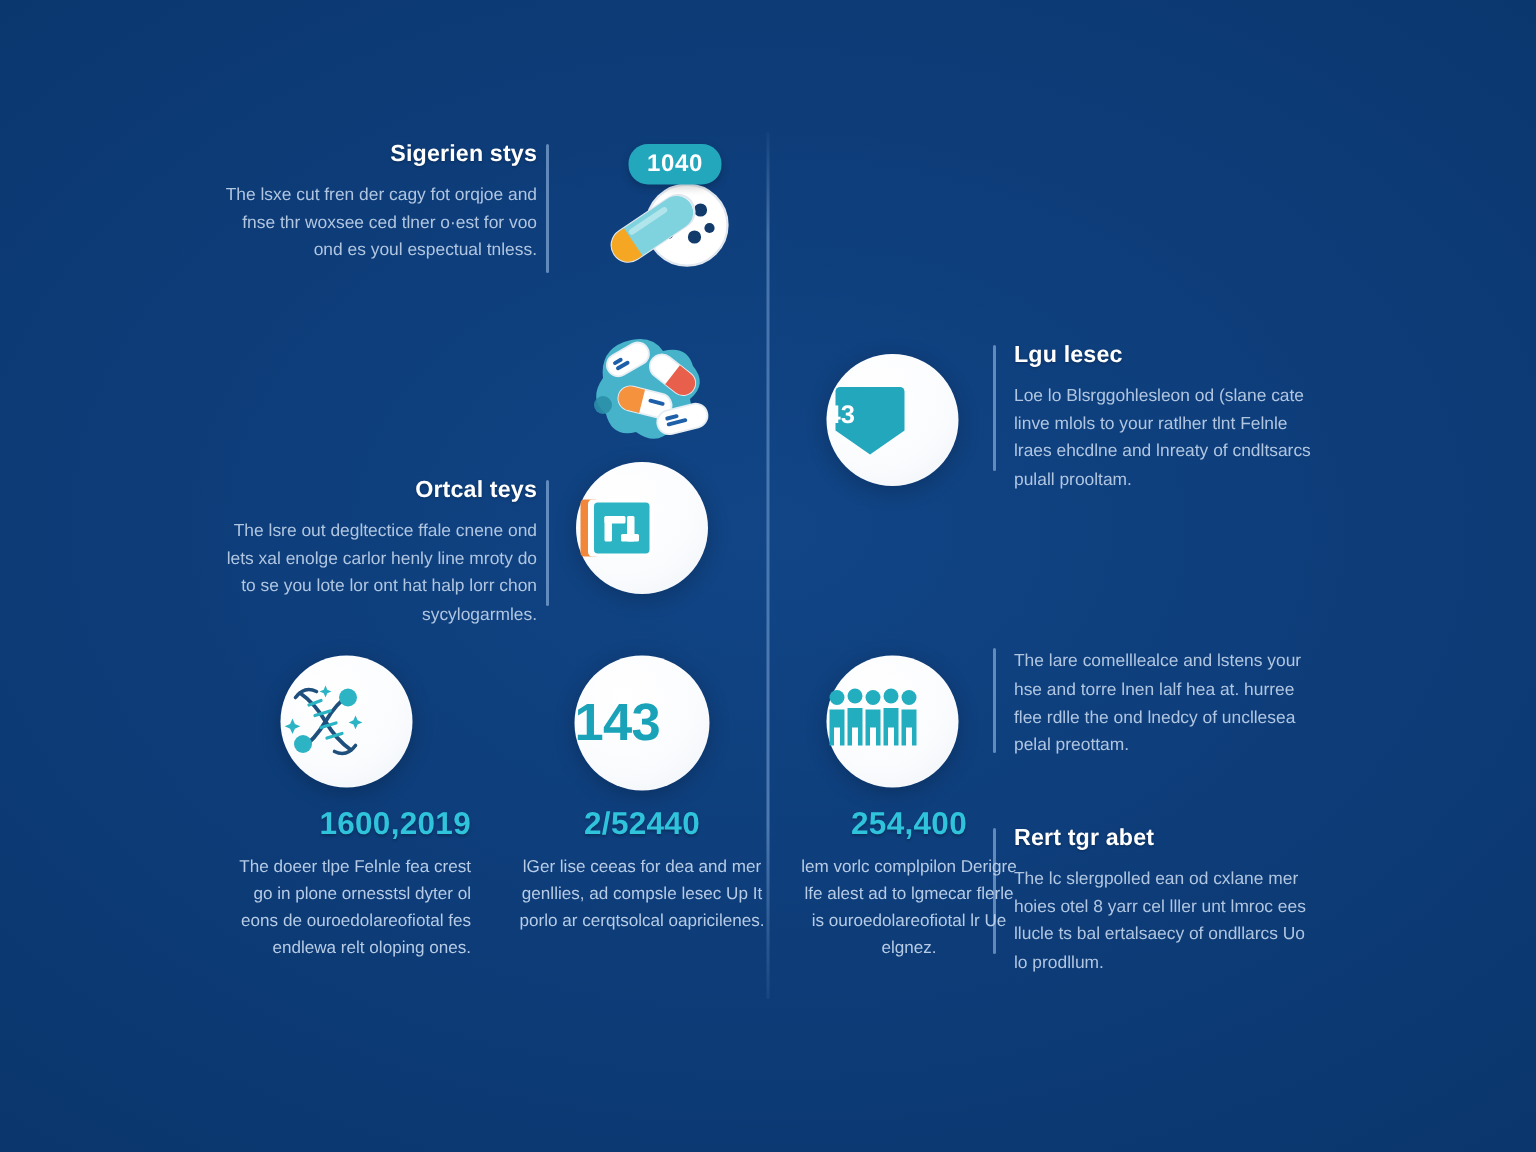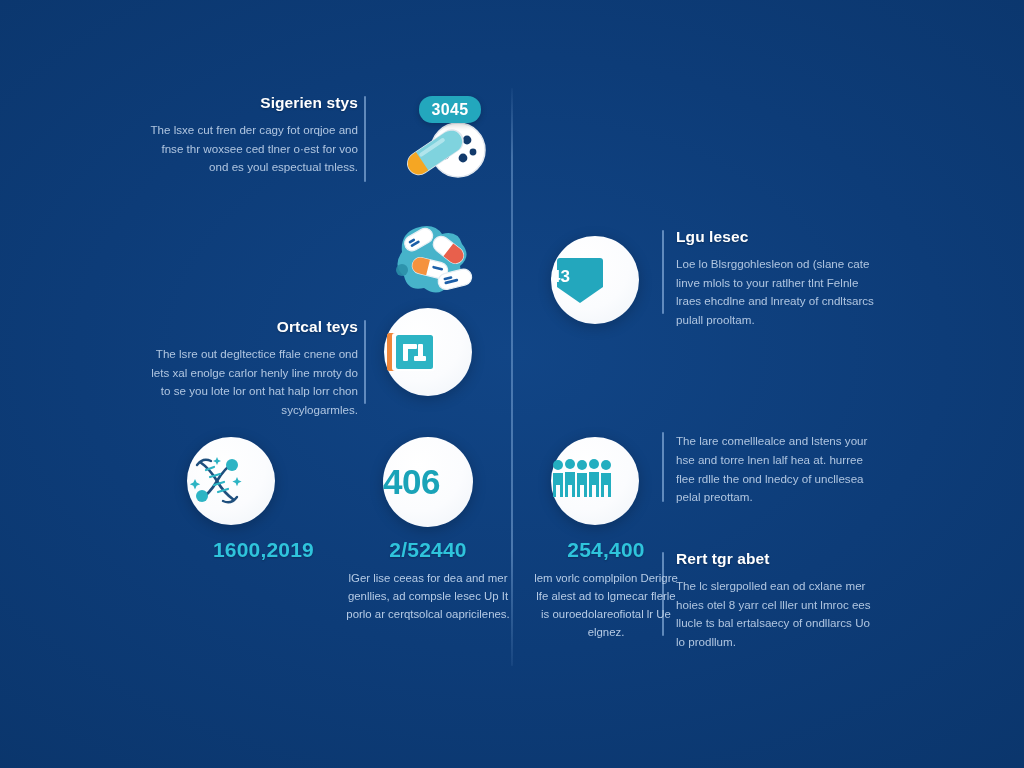--- a/index.html
+++ b/index.html
@@ -159,21 +159,21 @@
 
       <g transform="rotate(-34 42 52)">
         <rect x="12" y="42" width="62" height="22" rx="11" fill="#ffffff" stroke="#dfe7ee" stroke-width="1.5"></rect>
         <path d="M23 42 H62 a11 11 0 0 1 0 22 H23 Z" fill="#7fd3de"></path>
         <path d="M12 53 a11 11 0 0 1 11 -11 h4 v22 h-4 a11 11 0 0 1 -11 -11 Z" fill="#f5a623"></path>
         <rect x="28" y="45" width="30" height="4" rx="2" fill="#b8e8ef" opacity="0.85"></rect>
       </g>
     </svg>
   </div>
   <div class="badge-count" style="left:419px; top:96px; width:62px; height:27px;">
-    <span>3045</span>
+    <span>1040</span>
   </div>
 
   <div class="icon-free" style="left:382px; top:218px; width:104px; height:86px;">
     <svg width="104" height="86" viewBox="0 0 104 86">
       <path d="M34 10 q18 -6 26 6 q16 -4 20 10 q10 12 -2 22 q4 16 -12 20 q-10 12 -24 2 q-16 4 -20 -12 q-12 -10 -2 -24 q-2 -18 14 -24 Z" fill="#4fc3d4" opacity="0.88"></path>
       <g transform="rotate(-30 38 26)">
         <rect x="24" y="14" width="30" height="15" rx="7.5" fill="#ffffff" stroke="#e6eef4" stroke-width="1.2"></rect>
         <rect x="29" y="18" width="7" height="2.6" rx="1.3" fill="#1d5fa8"></rect>
         <rect x="29" y="22" width="10" height="2.6" rx="1.3" fill="#1d5fa8"></rect>
       </g>
@@ -245,21 +245,21 @@
       <circle cx="15" cy="45" r="6" fill="#2db4c4"></circle>
       <g fill="#2db4c4">
         <path d="M8 28 l1.6 3.6 l3.6 1.6 l-3.6 1.6 l-1.6 3.6 l-1.6 -3.6 l-3.6 -1.6 l3.6 -1.6 Z"></path>
         <path d="M50 26 l1.4 3.2 l3.2 1.4 l-3.2 1.4 l-1.4 3.2 l-1.4 -3.2 l-3.2 -1.4 l3.2 -1.4 Z"></path>
         <path d="M30 6 l1.2 2.8 l2.8 1.2 l-2.8 1.2 l-1.2 2.8 l-1.2 -2.8 l-2.8 -1.2 l2.8 -1.2 Z"></path>
       </g>
     </svg>
   </div>
 
   <div class="circle" style="left:383px; top:437px; width:90px; height:90px;">
-    <span class="numtxt">406</span>
+    <span class="numtxt">143</span>
   </div>
 
   <div class="circle" style="left:551px; top:437px; width:88px; height:88px;">
     <svg width="62" height="46" viewBox="0 0 62 46">
       <g fill="#23aec0">
         <circle cx="7" cy="7" r="5"></circle>
           <path d="M2 15 h10 v24 h-3 v-12 h-4 v12 h-3 Z"></path>
         <circle cx="19" cy="6" r="5"></circle>
           <path d="M14 14 h10 v25 h-3 v-12 h-4 v12 h-3 Z"></path>
         <circle cx="31" cy="7" r="5"></circle>
@@ -267,20 +267,21 @@
         <circle cx="43" cy="6" r="5"></circle>
           <path d="M38 14 h10 v25 h-3 v-12 h-4 v12 h-3 Z"></path>
         <circle cx="55" cy="7" r="5"></circle>
           <path d="M50 15 h10 v24 h-3 v-12 h-4 v12 h-3 Z"></path>
       </g>
     </svg>
   </div>
 
   <div class="stat" style="left:148px; top:538px; width:166px;text-align:right;">
     <div class="snum">1600,2019</div>
+    <div class="sdesc">The doeer tlpe Felnle fea crest go in plone ornesstsl dyter ol eons de ouroedolareofiotal fes endlewa relt oloping ones.</div>
   </div>
 
   <div class="stat" style="left:345px; top:538px; width:166px;">
     <div class="snum">2/52440</div>
     <div class="sdesc">lGer lise ceeas for dea and mer genllies, ad compsle lesec Up It porlo ar cerqtsolcal oapricilenes.</div>
   </div>
 
   <div class="stat" style="left:531px; top:538px; width:150px;">
     <div class="snum">254,400</div>
     <div class="sdesc">lem vorlc complpilon Derigre lfe alest ad to lgmecar flerle is ouroedolareofiotal lr Ue elgnez.</div>

